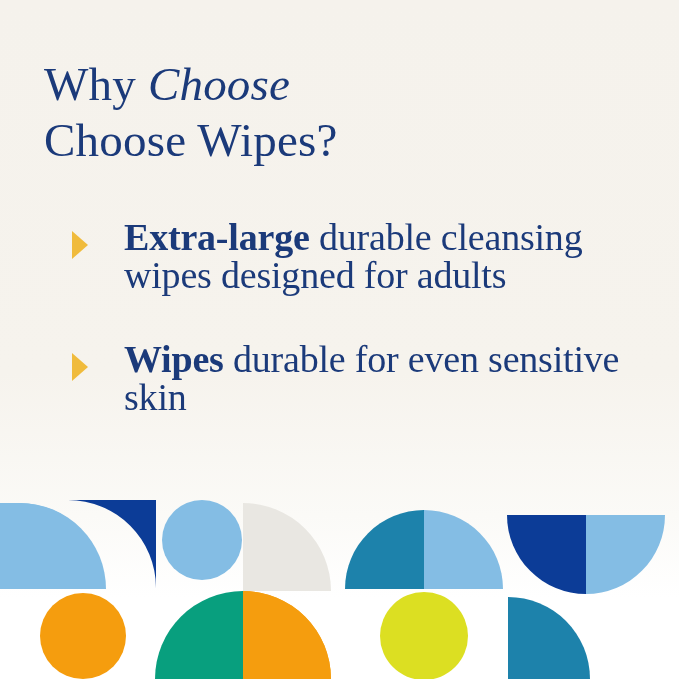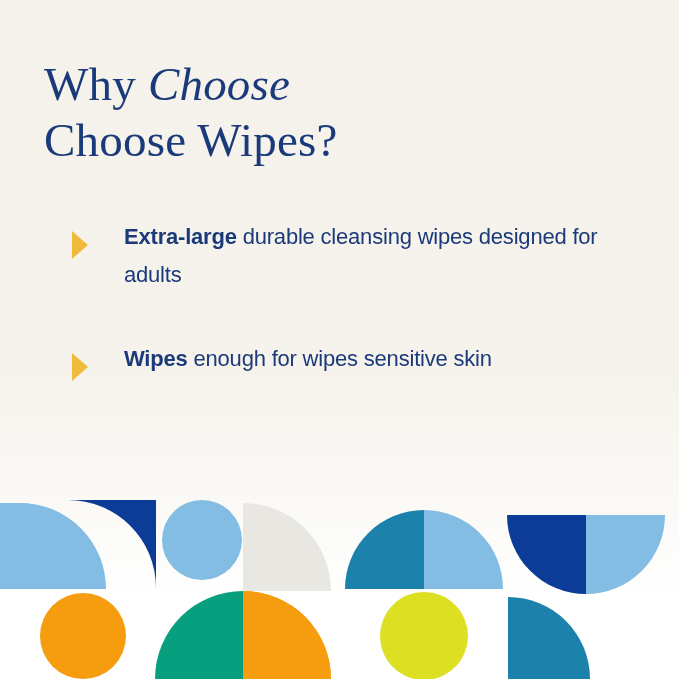--- a/index.html
+++ b/index.html
@@ -62,22 +62,22 @@
     top: 13px;
     width: 0;
     height: 0;
     border-top: 14px solid transparent;
     border-bottom: 14px solid transparent;
     border-left: 16px solid #f0bb3c;
   }
   .bullet-text {
     display: block;
     color: #1b3a7a;
-    font-family: Liberation Sans, sans-serif;
-    font-size: 22px;
+    font-family: Liberation Serif, serif;
+    font-size: 38px;
     line-height: 38px;
     font-weight: 400;
     letter-spacing: -0.2px;
   }
   .bullet-text b {
     font-weight: 700;
   }
 
   
   .shapes {
@@ -101,21 +101,21 @@
 
   <div class="bullets">
 
     <div class="bullet-row">
       <span class="bullet-marker"></span>
       <span class="bullet-text"><b>Extra-large</b><span> durable cleansing wipes designed for adults</span></span>
     </div>
 
     <div class="bullet-row">
       <span class="bullet-marker"></span>
-      <span class="bullet-text"><b>Wipes</b><span> enough for wipes sensitive skin</span></span>
+      <span class="bullet-text"><b>Wipes</b><span> durable for even sensitive skin</span></span>
     </div>
 
   </div>
 
   <svg class="shapes" viewBox="0 0 679 679" width="679" height="679">
 
     <path d="M 0 503 L 19 503 A 86 86 0 0 1 105 589 L 105 589 L 0 589 Z" fill="#84bde4"></path>
     <rect x="0" y="503" width="22" height="86" fill="#84bde4"></rect>
     <path d="M 0 503 L 20 503 A 86 86 0 0 1 106 589 L 0 589 Z" fill="#84bde4"></path>
 

